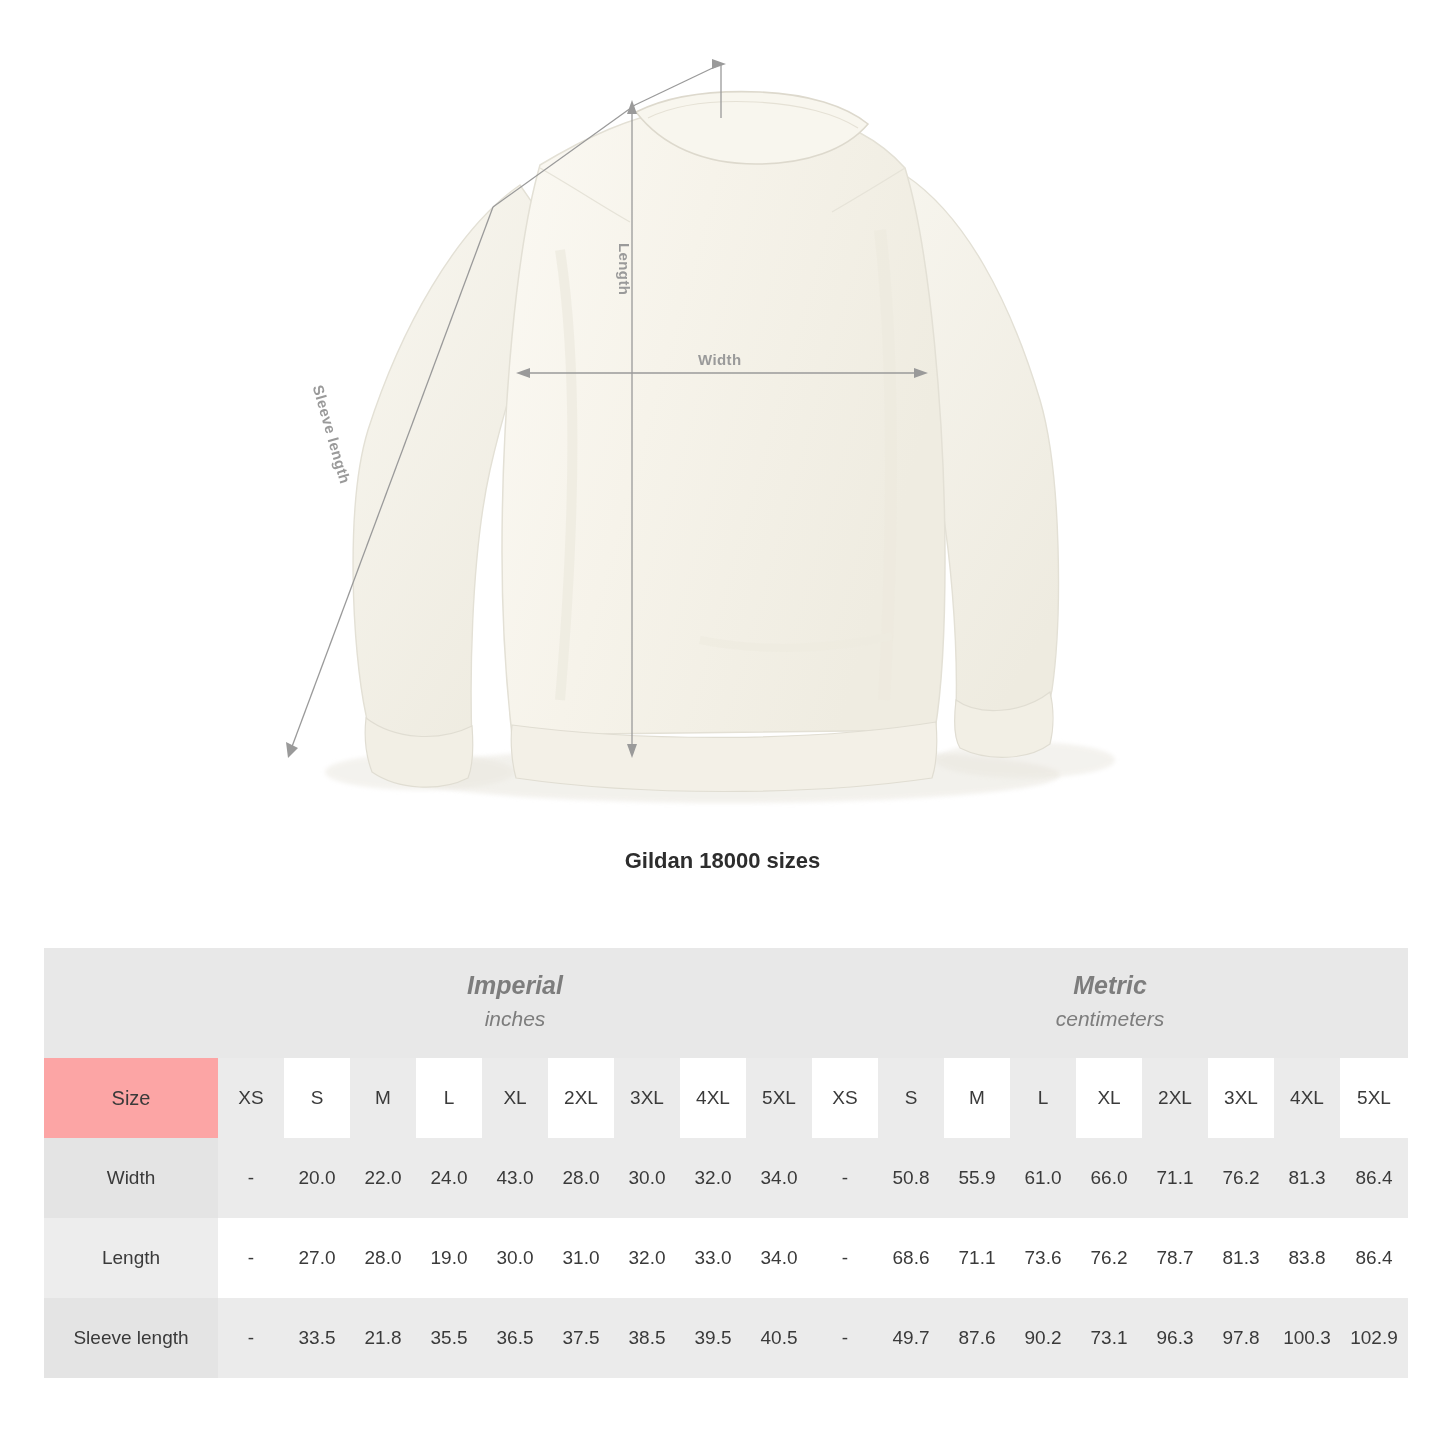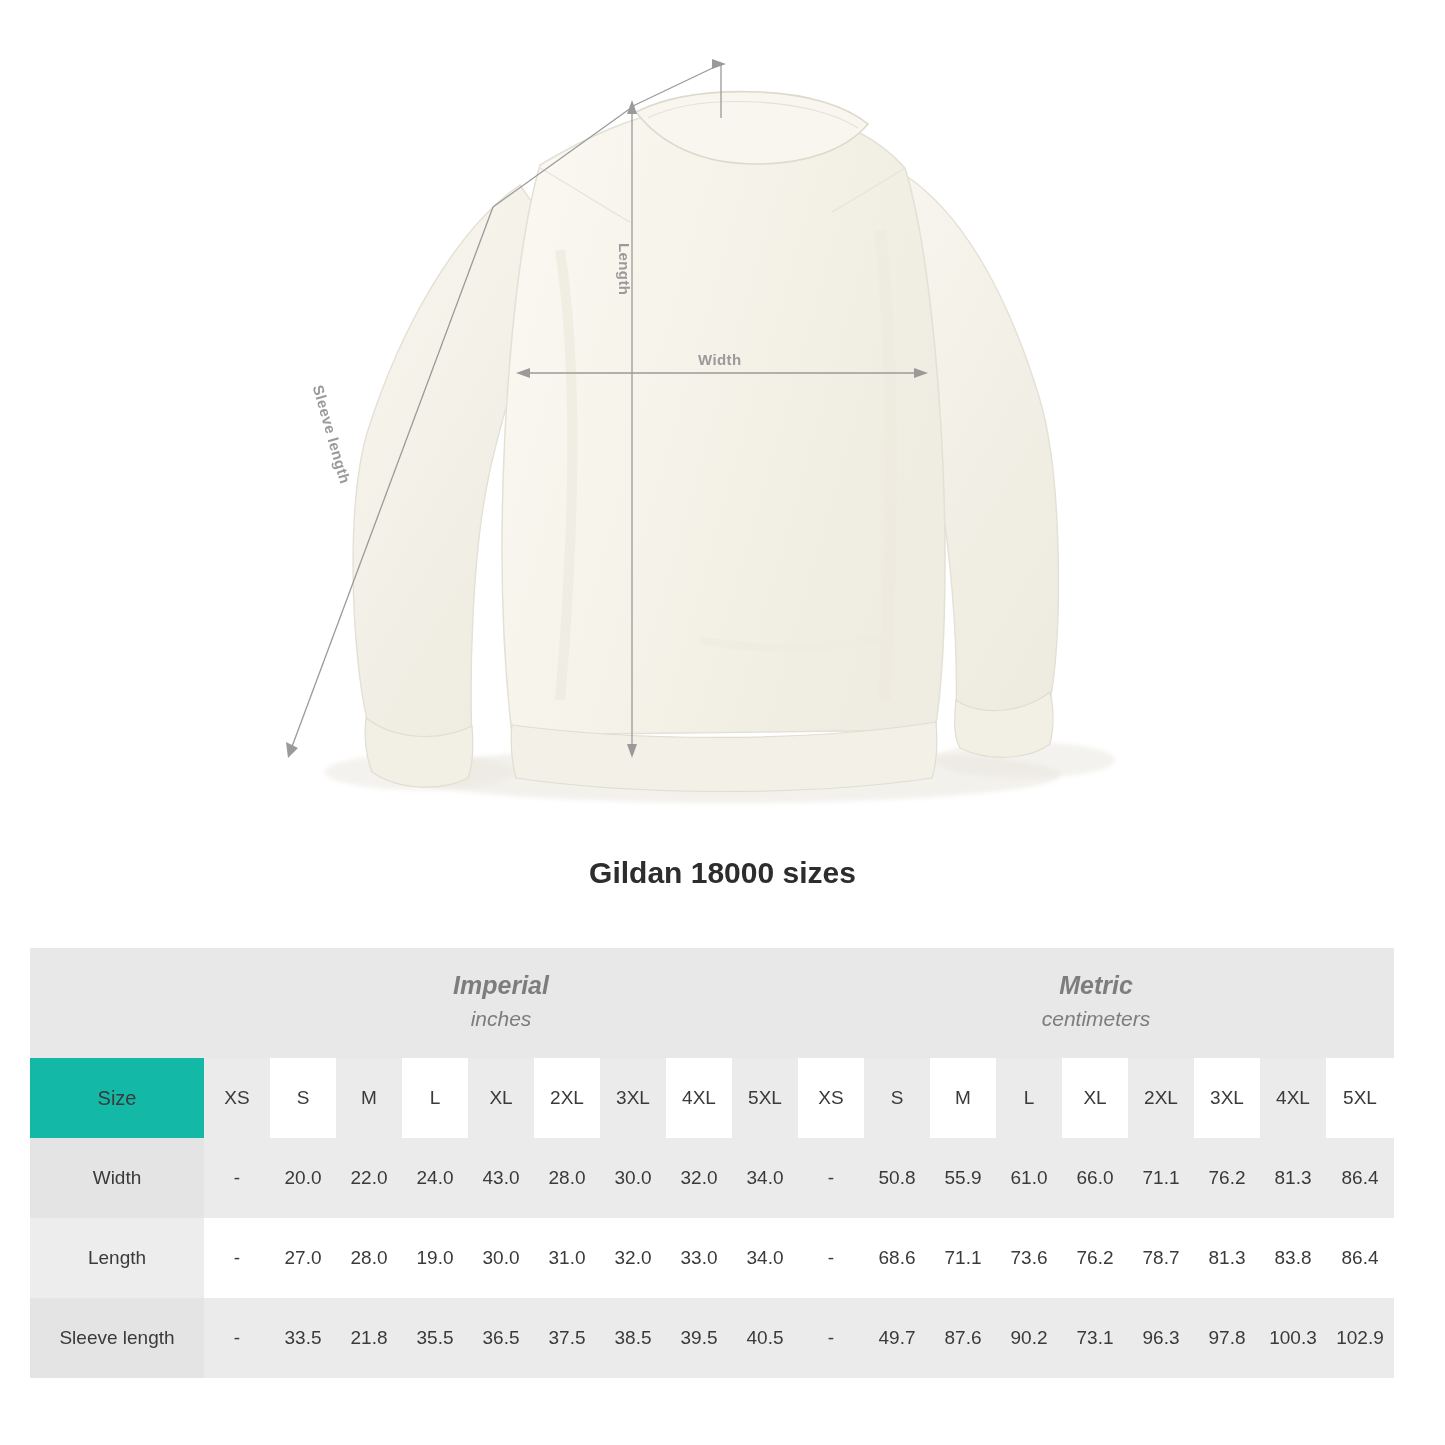--- a/index.html
+++ b/index.html
@@ -61,37 +61,37 @@
   .dim-label.sleeve {
     left: 326px;
     top: 383px;
     transform: rotate(74deg);
     transform-origin: left top;
   }
 
   
   .title {
     text-align: center;
-    font-size: 30px;
+    font-size: 22px;
     font-weight: bold;
     color: #2d2d2d;
-    margin: 16px 0 0 0;
+    margin: 8px 0 0 0;
   }
   .subtitle {
     text-align: center;
     font-size: 17.5px;
     font-style: italic;
     color: #6d6d6d;
     margin: 16px 0 0 0;
   }
 
   
   .table-wrap {
     position: absolute;
-    left: 30px;
+    left: 44px;
     top: 948px;
     width: 1354px;
   }
   table.size-chart {
     border-collapse: collapse;
     width: 1354px;
     table-layout: fixed;
   }
   table.size-chart td, table.size-chart th {
     border: none;
@@ -138,21 +138,21 @@
     color: #2f2f2f;
     font-size: 20px;
   }
   
   .band-light { background: #ffffff; }
   .band-grey  { background: #ebebeb; }
   .row-grey td { background: #ebebeb; }
   .row-white td { background: #ffffff; }
   .row-grey td.rowlabel { background: #e4e4e4; }
   .row-white td.rowlabel { background: #ededed; }
-  .hdr-row td.rowlabel { background: #14b8a6; text-align: center; }
+  .hdr-row td.rowlabel { background: #fca5a5; text-align: center; }
 </style>
 </head>
 <body>
 
 <div class="page">
 
   <div class="illustration">
     <div class="garment-wrap">
 
       <svg class="garment-svg" width="1445" height="840" viewBox="0 0 1445 840">

